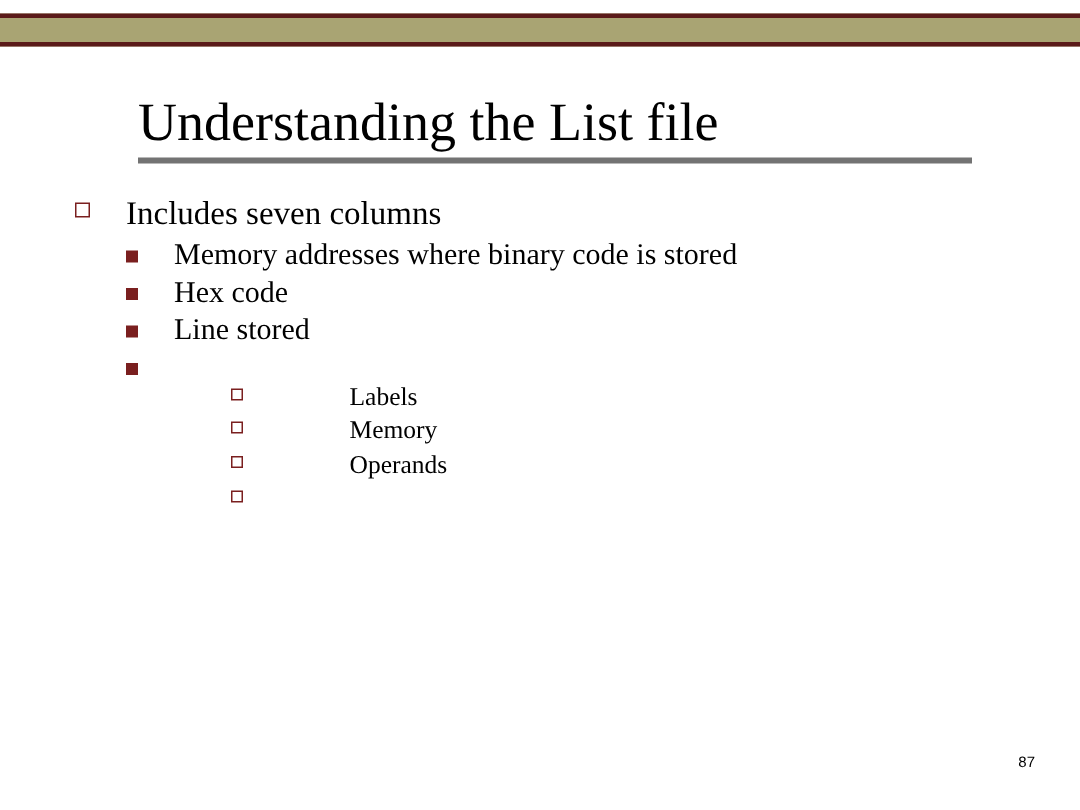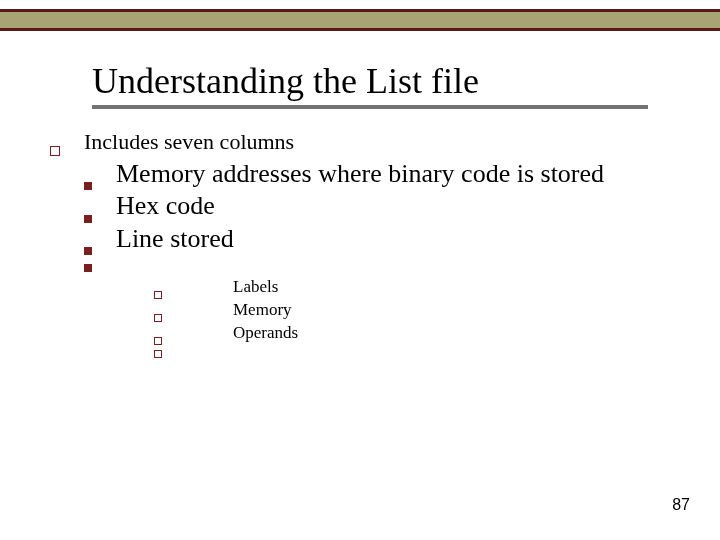--- a/index.html
+++ b/index.html
@@ -33,25 +33,25 @@
     font-weight: 400;
     color: #000;
   }
   .content {
     position: absolute;
     top: 128px;
     left: 50px;
   }
   .row {
     display: flex;
-    align-items: flex-end;
+    align-items: flex-start;
     line-height: 1.25;
   }
   .lvl1-text { font-size: 22px; }
-  .lvl2-text { font-size: 26px; }
+  .lvl2-text { font-size: 20px; }
   .lvl3-text { font-size: 17px; }
   .bullet-open {
     width: 10px; height: 10px; border: 1.5px solid #7a1f1f;
     display: inline-block; margin-top: 7px; margin-right: 24px;
     flex: 0 0 auto;
   }
   .bullet-filled {
     width: 8px; height: 8px; background: #7a1f1f;
     display: inline-block; margin-top: 9px; margin-right: 24px;
     flex: 0 0 auto;
@@ -62,21 +62,21 @@
     flex: 0 0 auto;
   }
   .lvl2-group { margin-left: 34px; margin-top: 2px; }
   .lvl3-group { margin-left: 70px; margin-top: 4px; }
   .lvl3-group .row { line-height: 1.35; gap: 47px; }
   .page-num {
     position: absolute;
     right: 30px;
     bottom: 26px;
     font-family: Arial, sans-serif;
-    font-size: 16px;
+    font-size: 10px;
     color: #000;
   }
 </style>
 </head>
 <body>
 
 <div class="top-band"></div>
 
 <div class="title-wrap">
   <h1 class="title">Understanding the List file</h1>

